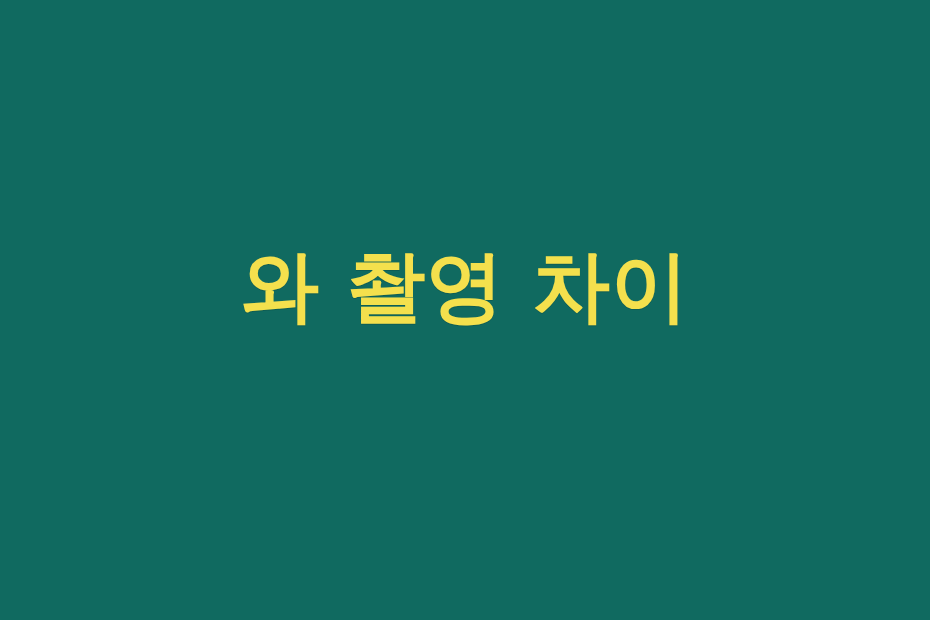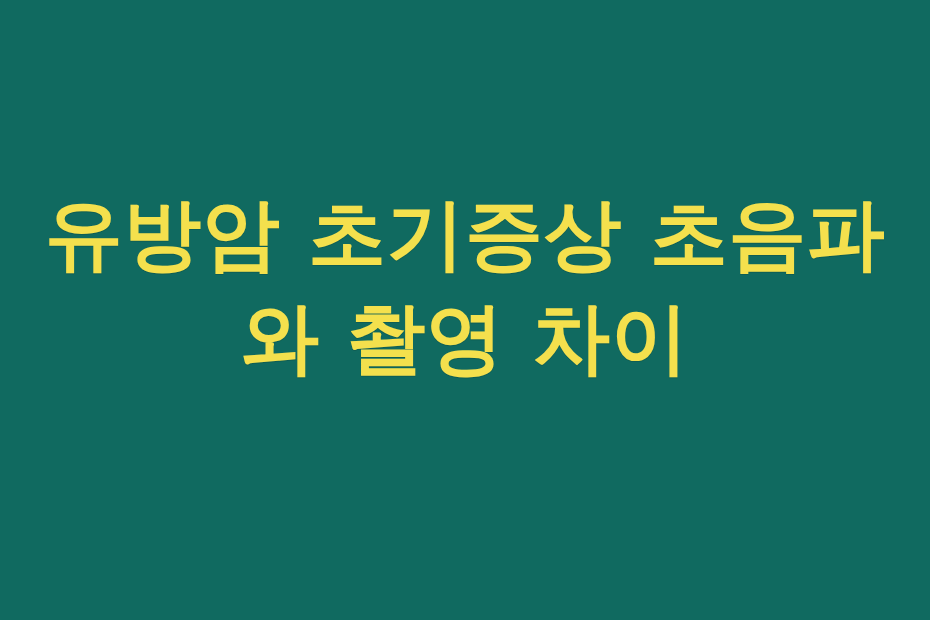--- a/index.html
+++ b/index.html
@@ -39,16 +39,15 @@
     white-space: pre;
     text-rendering: geometricPrecision;
     text-shadow: 0 1px 0 rgba(10, 60, 55, 0.28);
   }
 </style>
 </head>
 <body>
 
 <div id="canvas">
   <div id="title-block">
-    <span class="title-line">유방암 초기증상 초음파</span>
     <span class="title-line">와 촬영 차이</span>
   </div>
 </div>
 
 </body></html>

